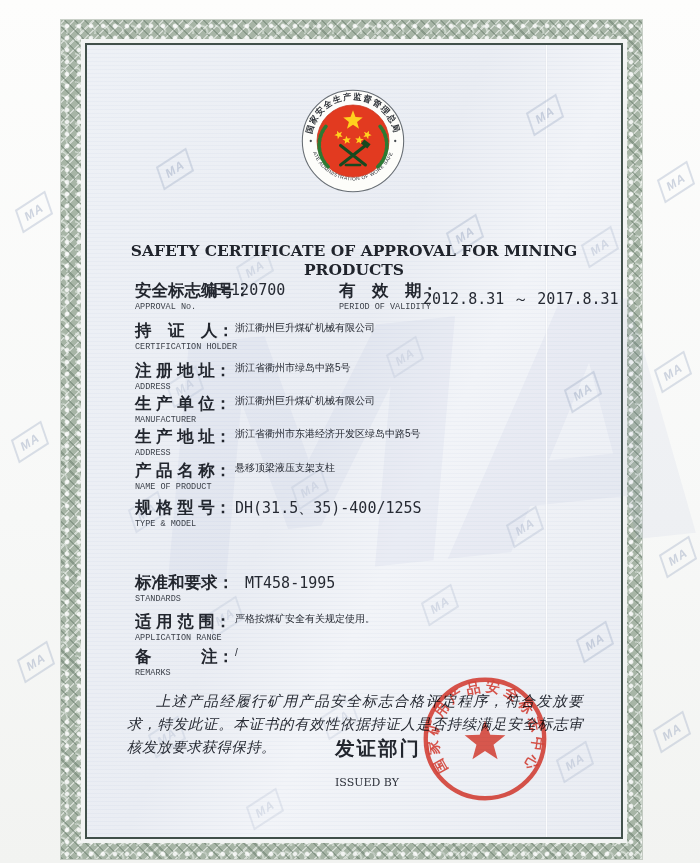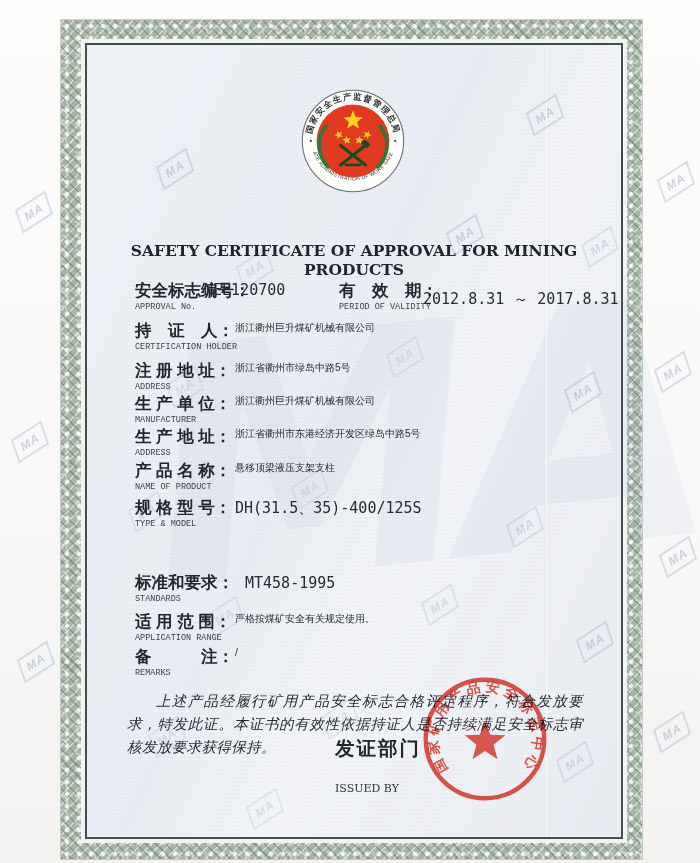--- a/index.html
+++ b/index.html
@@ -50,21 +50,21 @@
   .lab-en{position:absolute;left:48px;font-family:"Liberation Mono",monospace;font-size:8.5px;
     color:#3a3f48;white-space:nowrap;letter-spacing:0;}
   .val{position:absolute;left:148px;font-size:10px;color:#262a33;white-space:nowrap;}
   .mono{font-family:"DejaVu Sans Mono",monospace;font-size:15px;}
 
   .statement{position:absolute;left:40px;top:645px;width:456px;z-index:2;
     font-size:14.5px;line-height:23px;color:#262a33;text-indent:2em;letter-spacing:.4px;text-align:justify;font-style:italic;}
 
   .issuer{position:absolute;left:248px;top:690px;width:100px;text-align:left;z-index:2;}
   .issuer-cn{font-size:19.5px;font-weight:bold;letter-spacing:2px;color:#22262e;}
-  .issuer-en{font-family:"DejaVu Serif","Liberation Serif",serif;font-size:11px;color:#2c3039;margin-top:20px;}
+  .issuer-en{font-family:"DejaVu Serif","Liberation Serif",serif;font-size:11px;color:#2c3039;margin-top:14px;}
   .issue-date{position:absolute;left:308px;top:732px;z-index:2;font-size:17px;font-weight:bold;
     color:#22262e;letter-spacing:1px;}
 
   .seal{position:absolute;left:330px;top:626px;width:136px;height:136px;z-index:3;
     mix-blend-mode:multiply;opacity:.93;}
 </style>
 </head>
 <body>
 
 <div class="page">

